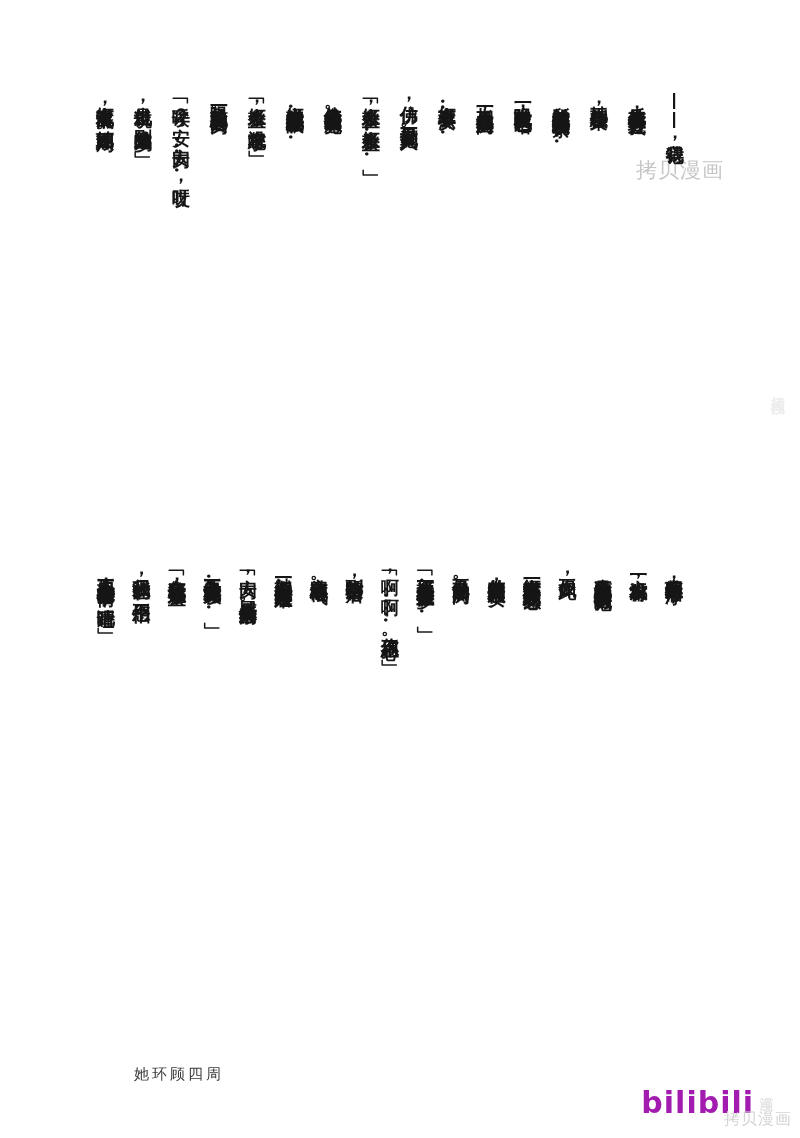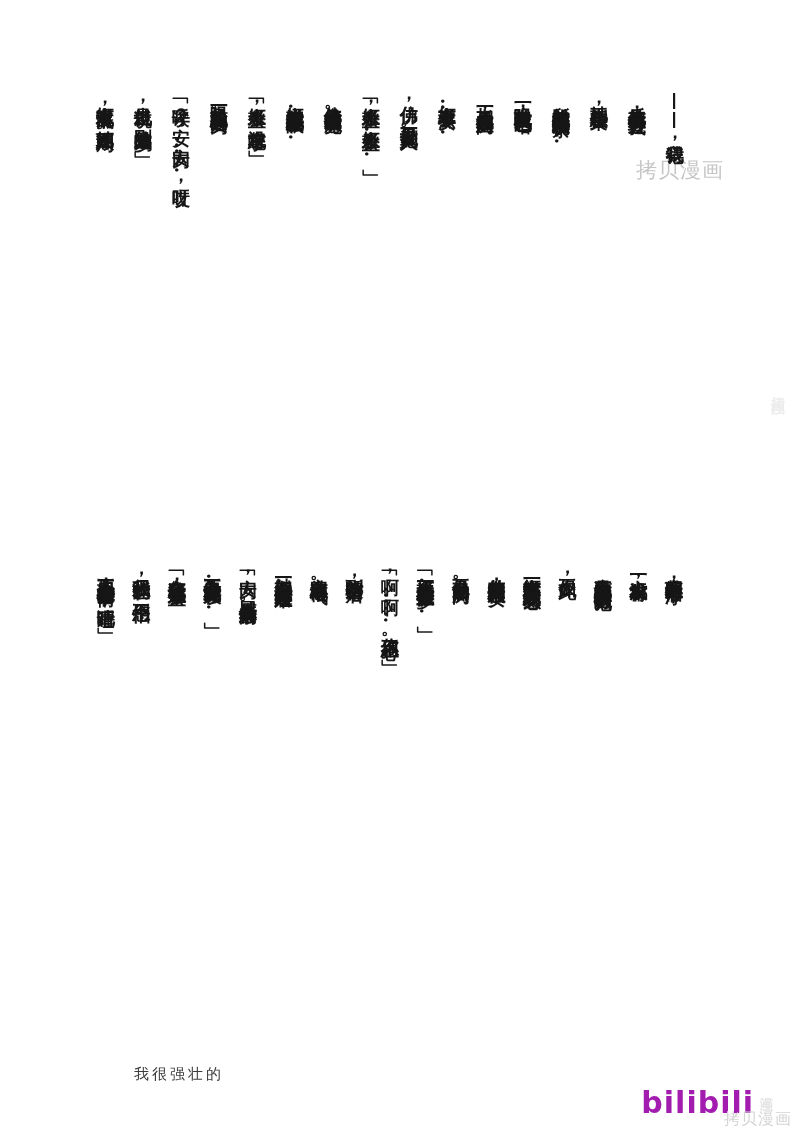--- a/index.html
+++ b/index.html
@@ -114,21 +114,21 @@
       <p>听到这个回答后，</p>
       <p>安内放心地松了口气。</p>
       <p>她似乎一直坐在床边守着米娅。</p>
       <p>「安内，感冒会传染给你的。</p>
       <p>不要太靠近我比较好……」</p>
       <p>「您在说什么呀米娅公主，</p>
       <p>我很强壮的，您不用怕。</p>
       <p>不要担心这些多余的事情，请睡吧。」</p>
     </div>
 
-  <span class="footer-label">我很强壮的</span>
+  <span class="footer-label">她环顾四周</span>
 
   <div class="logo-corner">
     <span class="logo-word">bilibili</span>
     <span class="logo-suffix">漫画</span>
   </div>
 
   <span class="wm-bottom-right">拷贝漫画</span>
 
 </div>
 

